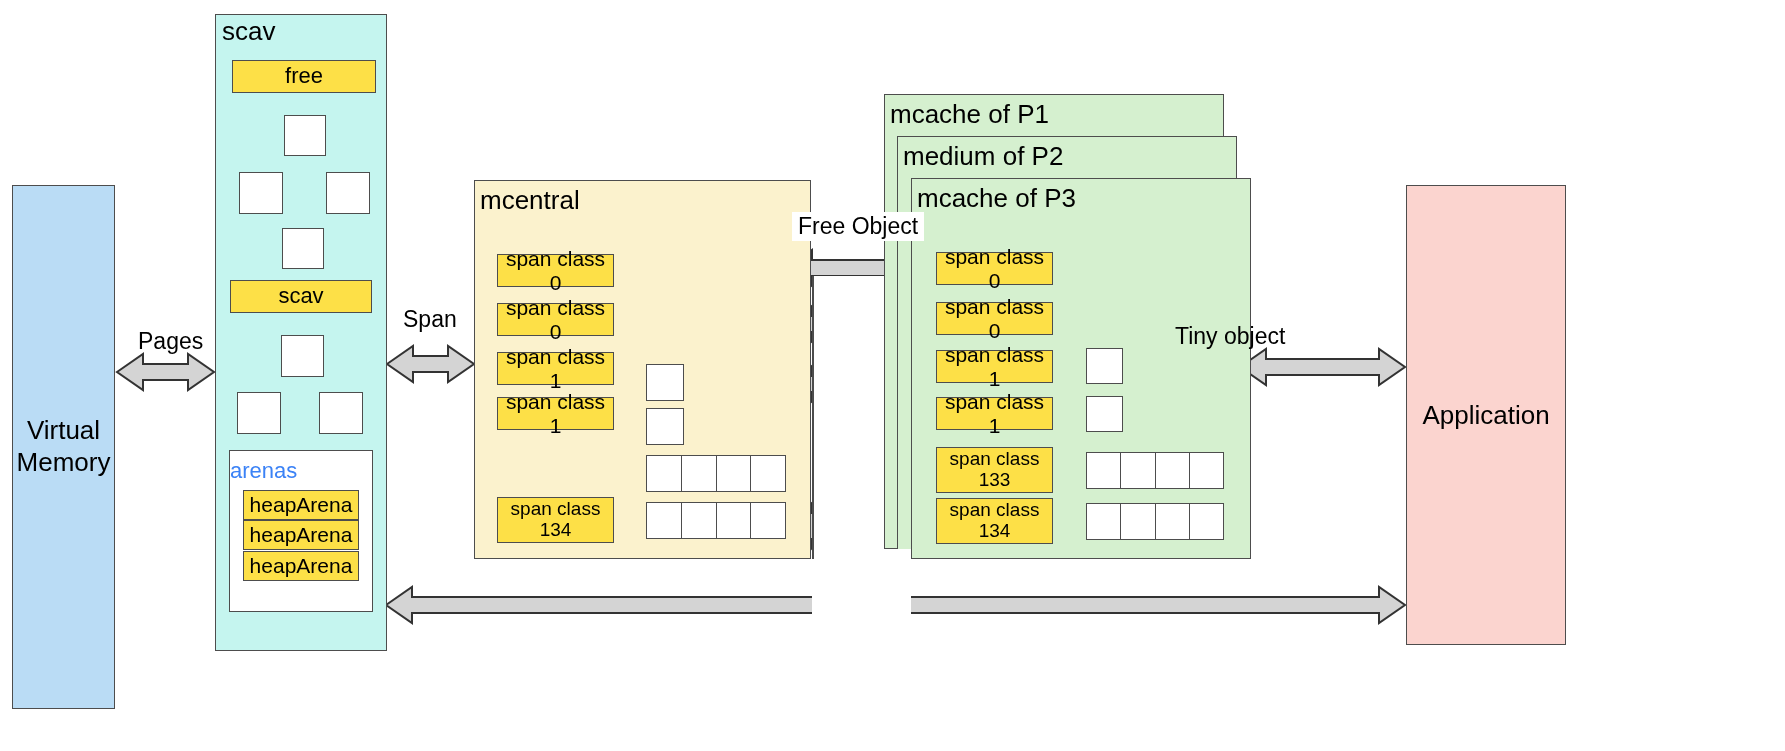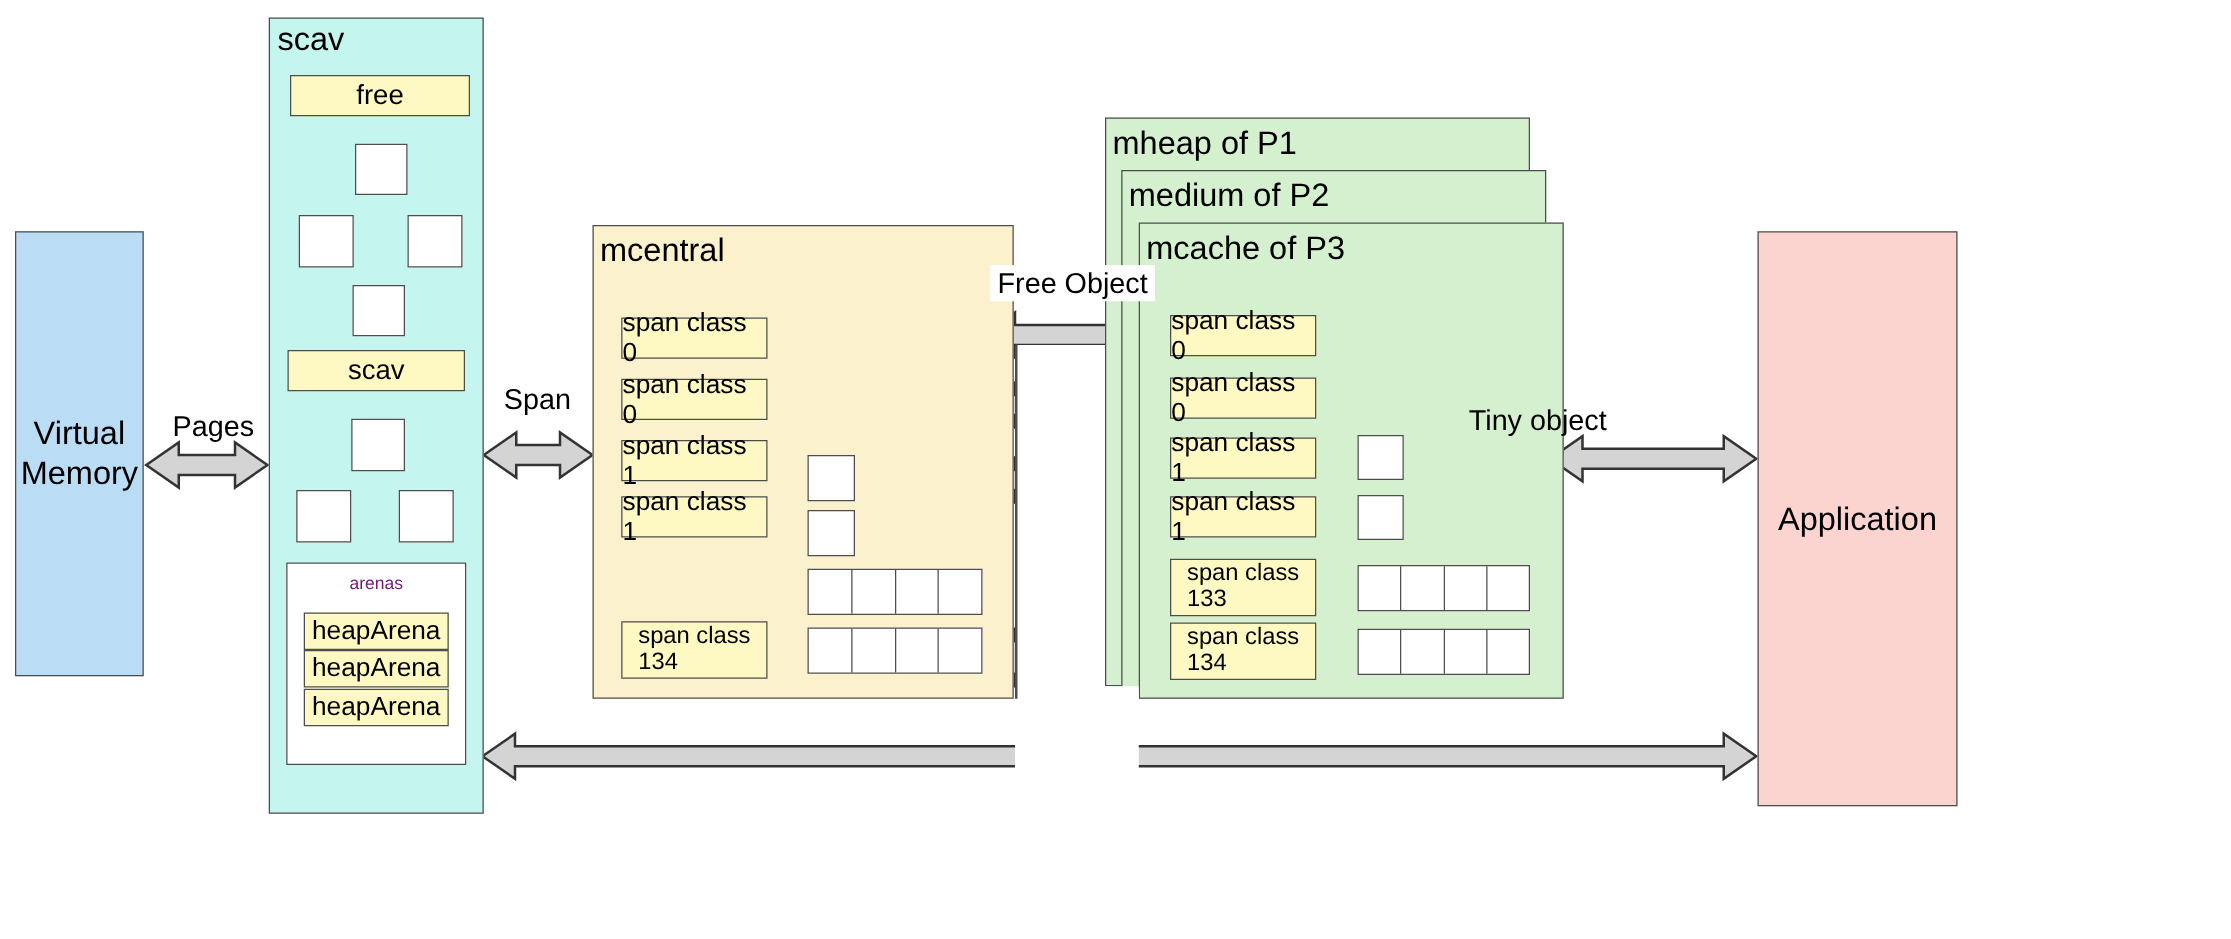--- a/index.html
+++ b/index.html
@@ -53,48 +53,48 @@
     justify-content: center;
   }
   .app-text { font-size: 26px; color: #000; }
 
   .mheap-box { background: #c5f5ef; }
   .mcentral-box { background: #fbf2cd; }
   .mcache-box { background: #d5f0cf; }
 
   
   .nodebox {
-    background: #fef9c3;
+    background: #fde047;
     border: 1.4px solid #4d4d4d;
     display: flex;
     align-items: center;
     justify-content: center;
     font-size: 21px;
     line-height: 1.12;
-    text-align: left;
+    text-align: center;
     color: #000;
   }
   .nodebox.wide { font-size: 22px; }
   .two-line { font-size: 19px; line-height: 1.1; }
 
   .plain-sq {
     background: #ffffff;
     border: 1.4px solid #4d4d4d;
   }
 
   .arenas-box {
     background: #ffffff;
     border: 1.4px solid #4d4d4d;
   }
   .arenas-title {
     position: absolute;
     width: 100%;
-    text-align: center;
-    font-size: 14px;
-    color: #701a75;
+    text-align: left;
+    font-size: 22px;
+    color: #3b82f6;
   }
 
   
   .cellrow { display: flex; background:#fff; border:1.4px solid #4d4d4d; box-sizing:border-box;}
   .cellrow > div { flex: 1 1 0; border-right: 1.4px solid #4d4d4d; box-sizing: border-box;}
   .cellrow > div:last-child { border-right: none; }
 
   
   .edge-label {
     position: absolute;
@@ -166,21 +166,21 @@
       <path d="M786,324 L812,306 L812,316 L903,316 L903,306 L929,324 L903,342 L903,332 L812,332 L812,342 z"></path>
       <path d="M786,384 L812,366 L812,376 L903,376 L903,366 L929,384 L903,402 L903,392 L812,392 L812,402 z"></path>
       <path d="M786,521 L812,503 L812,513 L903,513 L903,503 L929,521 L903,539 L903,549 L903,539 L812,539 L812,549 z"></path>
 
       <path d="M1240,367 L1266,349 L1266,359 L1379,359 L1379,349 L1405,367 L1379,385 L1379,375 L1266,375 L1266,385 z"></path>
 
       <path d="M386,605 L412,587 L412,597 L1379,597 L1379,587 L1405,605 L1379,623 L1379,613 L412,613 L412,623 z"></path>
     </g>
   </svg>
 
-  <div class="abs vm-box" style="left:12px; top:185px; width:103px; height:356px;">
+  <div class="abs vm-box" style="left:12px; top:185px; width:103px; height:524px;">
     <div class="vm-text">
       <div>Virtual</div>
       <div>Memory</div>
     </div>
   </div>
 
   <div class="abs region mheap-box" style="left:215px; top:14px; width:172px; height:637px;">
   </div>
   <div class="region-label" style="left:222px; top:18px;">scav</div>
 
@@ -223,21 +223,21 @@
     <div></div>
   </div>
   <div class="abs cellrow" style="left:646px; top:502px; width:140px; height:37px;">
     <div></div>
     <div></div>
     <div></div>
     <div></div>
   </div>
 
   <div class="abs region mcache-box" style="left:884px; top:94px; width:340px; height:455px;"></div>
-  <div class="region-label" style="left:890px; top:101px;">mheap of P1</div>
+  <div class="region-label" style="left:890px; top:101px;">mcache of P1</div>
 
   <div class="abs region mcache-box" style="left:897px; top:136px; width:340px; height:415px;"></div>
   <div class="region-label" style="left:903px; top:143px;">medium of P2</div>
 
   <div class="abs region mcache-box" style="left:911px; top:178px; width:340px; height:381px;"></div>
   <div class="region-label" style="left:917px; top:185px;">mcache of P3</div>
 
   <div class="abs" style="left:812px; top:276px; width:72px; height:283px; background:#ffffff; border-left:1.6px solid #4d4d4d; border-right:none;"></div>
   <div class="abs" style="left:812px; top:549px; width:99px; height:68px; background:#ffffff;"></div>
   <div class="abs" style="left:812px; top:276px; width:2px; height:283px; background:#4d4d4d;"></div>

